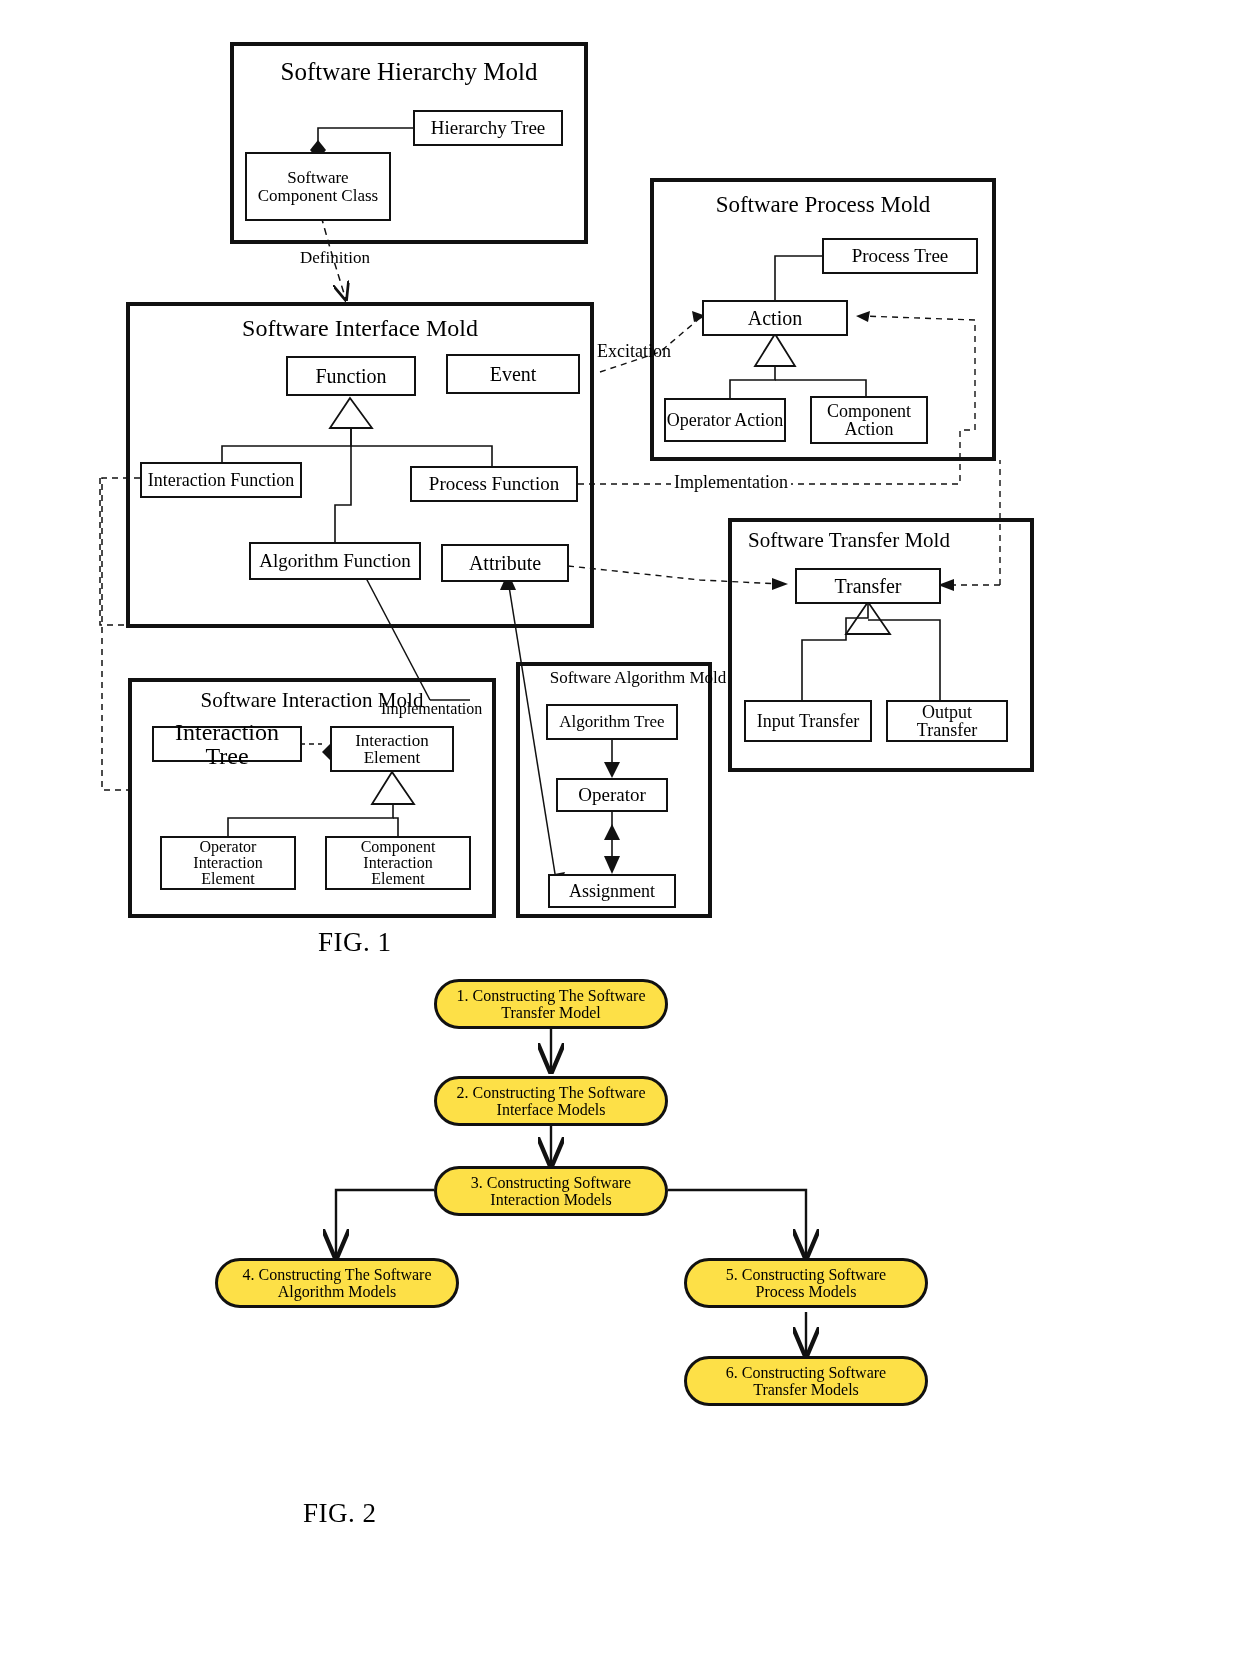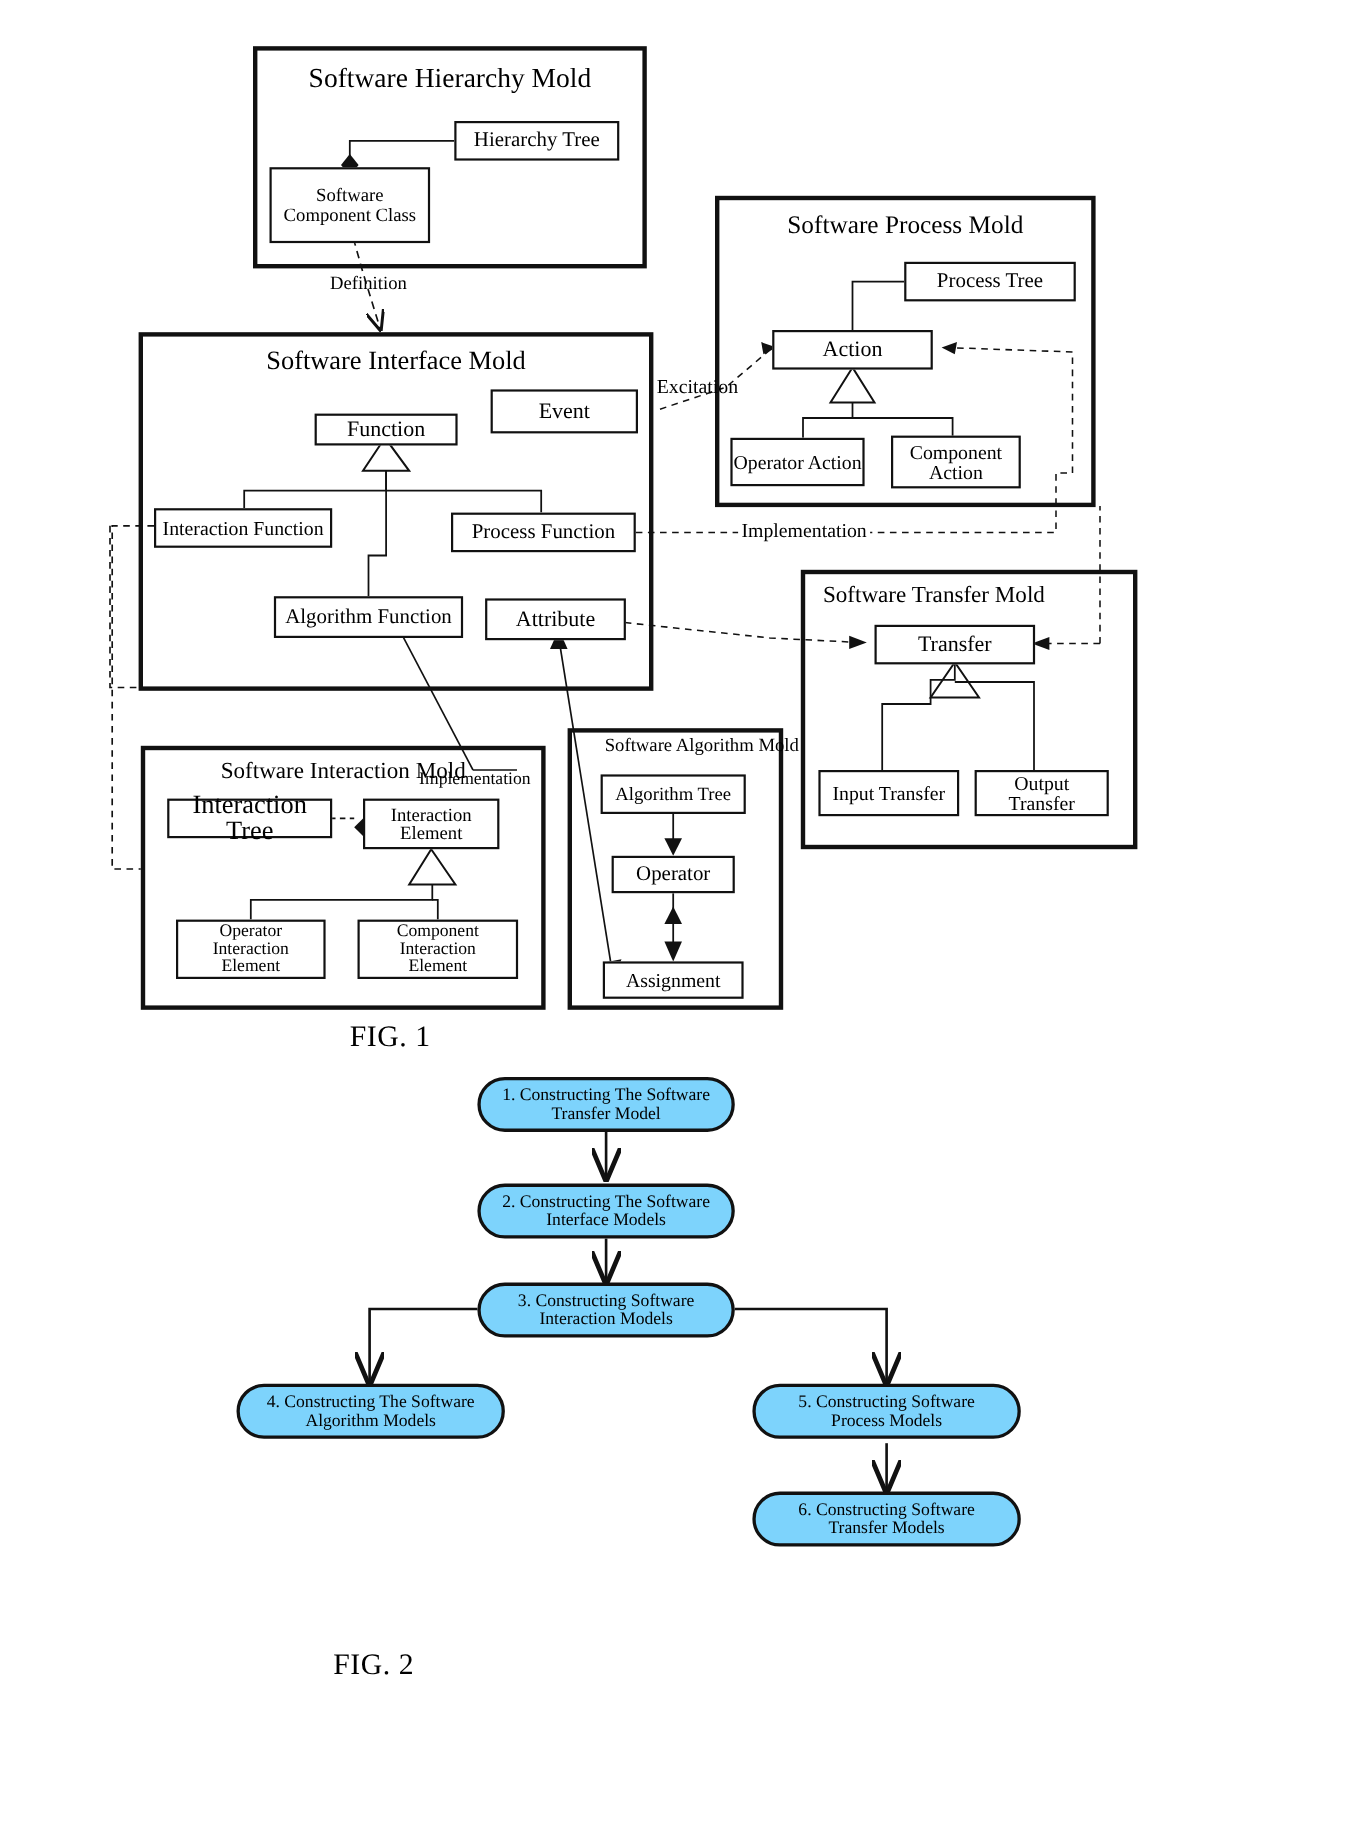--- a/index.html
+++ b/index.html
@@ -16,21 +16,21 @@
   .mold.thick{border-width:4px;}
   .moldtitle{position:absolute;text-align:center;white-space:nowrap;}
 
   .lbl{position:absolute;white-space:nowrap;}
 
   .figcap{position:absolute;white-space:nowrap;letter-spacing:.5px;}
 
   
   .pill{position:absolute;box-sizing:border-box;border:3px solid #111;border-radius:999px;
         display:flex;align-items:center;justify-content:center;text-align:center;
-        background:#7dd3fc;line-height:1.08;}
+        background:#fde047;line-height:1.08;}
 </style>
 </head>
 <body>
 
 <div id="canvas">
 
   <svg class="layer">
     <defs>
       <marker id="arw" markerWidth="11" markerHeight="9" refX="10" refY="4.5" orient="auto">
         <path d="M0,0 L11,4.5 L0,9 z" fill="#111"></path>
@@ -116,21 +116,21 @@
   <div class="moldtitle" style="left:650px;top:192px;width:346px;font-size:23px;">Software Process Mold</div>
   <div class="node" style="left:822px;top:238px;width:156px;height:36px;font-size:19px;">Process Tree</div>
   <div class="node" style="left:702px;top:300px;width:146px;height:36px;font-size:20px;">Action</div>
   <div class="node" style="left:664px;top:398px;width:122px;height:44px;font-size:18px;">Operator Action</div>
   <div class="node" style="left:810px;top:396px;width:118px;height:48px;font-size:18px;white-space:pre-line;">Component
 Action</div>
   <div class="lbl" style="left:597px;top:341px;font-size:18px;">Excitation</div>
 
   <div class="mold thick" style="left:126px;top:302px;width:468px;height:326px;"></div>
   <div class="moldtitle" style="left:126px;top:315px;width:468px;font-size:24px;">Software Interface Mold</div>
-  <div class="node" style="left:286px;top:376px;width:130px;height:29px;font-size:20px;">Function</div>
+  <div class="node" style="left:286px;top:356px;width:130px;height:40px;font-size:20px;">Function</div>
   <div class="node" style="left:446px;top:354px;width:134px;height:40px;font-size:20px;">Event</div>
   <div class="node" style="left:140px;top:462px;width:162px;height:36px;font-size:18px;">Interaction Function</div>
   <div class="node" style="left:410px;top:466px;width:168px;height:36px;font-size:19px;">Process Function</div>
   <div class="node" style="left:249px;top:542px;width:172px;height:38px;font-size:19px;">Algorithm Function</div>
   <div class="node" style="left:441px;top:544px;width:128px;height:38px;font-size:20px;">Attribute</div>
   <div class="lbl" style="left:671px;top:472px;font-size:18px;background:#fff;padding:0 3px;">Implementation</div>
 
   <div class="mold thick" style="left:728px;top:518px;width:306px;height:254px;"></div>
   <div class="moldtitle" style="left:728px;top:528px;width:242px;font-size:21px;">Software Transfer Mold</div>
   <div class="node" style="left:795px;top:568px;width:146px;height:36px;font-size:20px;">Transfer</div>

